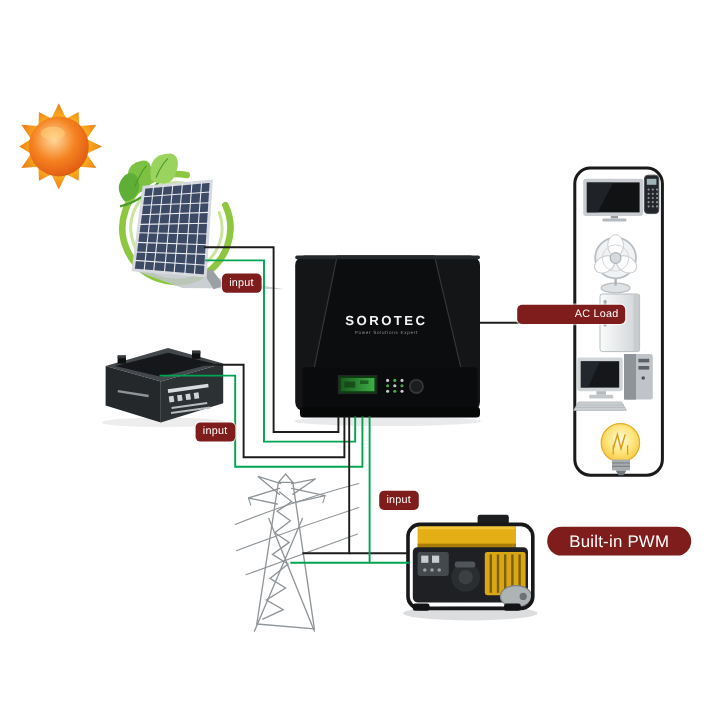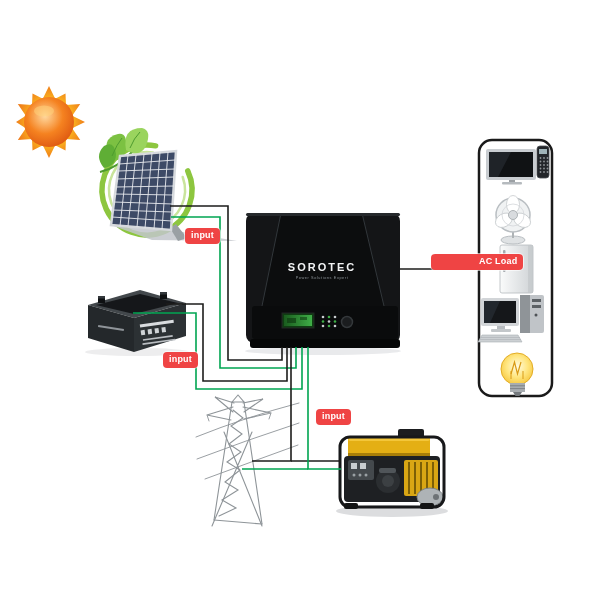--- a/index.html
+++ b/index.html
@@ -1,19 +1,19 @@
 <!DOCTYPE html>
 <html><head>
 <meta charset="utf-8">
 <style>
   html,body{margin:0;padding:0;background:#fff;}
   #canvas{position:relative;width:600px;height:600px;background:#ffffff;overflow:hidden;
           font-family:"Liberation Sans",sans-serif;}
   #scene{position:absolute;left:0;top:0;}
-  .badge{position:absolute;background:#ef4444;color:#ffffff;font-weight:bold;
+  .badge{position:absolute;background:#7f1d1d;color:#ffffff;font-weight:normal;
          font-size:9px;line-height:1;padding:3px 6px 4px 6px;border-radius:4px;
          letter-spacing:.2px;box-shadow:0 0 0 1px rgba(255,255,255,.6);}
   #lbl-solar{left:185px;top:228px;}
   #lbl-batt{left:163px;top:352px;}
   #lbl-gen{left:316px;top:409px;}
   #lbl-ac{left:431px;top:254px;padding-left:48px;}
   #lbl-pwm{left:456px;top:439px;width:120px;height:24px;border-radius:12px;
            font-size:14px;padding:0;display:flex;align-items:center;justify-content:center;}
 </style>
 </head>
@@ -270,13 +270,14 @@
     <polyline stroke="#00a551" points="308,347 308,469 341,469"></polyline>
     <polyline stroke="#00a551" points="308,469 242,469"></polyline>
     <polyline stroke="#1d1d1b" points="400,269 479,269"></polyline>
   </g>
 </svg>
 
 <div class="badge" id="lbl-solar">input</div>
 <div class="badge" id="lbl-batt">input</div>
 <div class="badge" id="lbl-gen">input</div>
 <div class="badge" id="lbl-ac">AC Load</div>
+<div class="badge" id="lbl-pwm">Built-in PWM</div>
 </div>
 
 </body></html>

